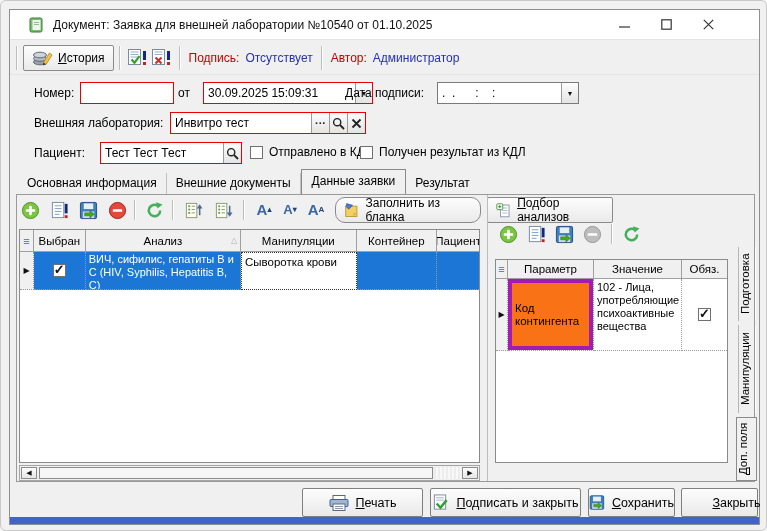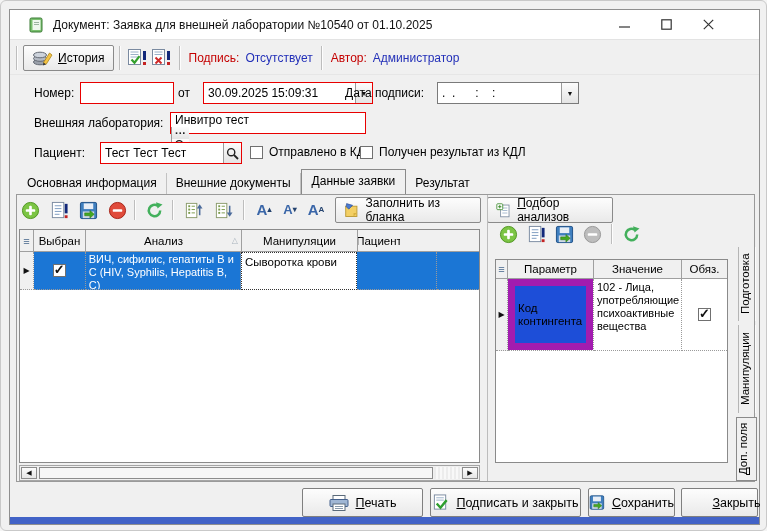--- a/index.html
+++ b/index.html
@@ -74,21 +74,21 @@
 
   
   .vtab { position:absolute; left:721px; width:18px; writing-mode:vertical-rl; transform:rotate(180deg); text-align:center; font-size:11.5px; white-space:nowrap; cursor:default; border-left:1px solid #fdfdfd; border-right:1px solid #b5b5b5; }
   .vtab.active { border:1px solid #8a8a8a; background:#f0f0f0; left:719px; width:21px; }
   .vtab .mnem::first-letter { text-decoration:underline; }
 
   
   .f-btn { position:absolute; top:478px; height:29px; display:flex; align-items:center; justify-content:center; gap:7px; background:linear-gradient(#fdfdfd,#e9e9e9); border:1px solid #7f7f7f; border-radius:2px; cursor:default; font-size:12.5px; }
   .accent-strip { position:absolute; left:0; right:0; bottom:0; height:7px; background:#4263c7; }
 
-  .param-cell-req { border:7px solid #a21caf; background:#1d4ed8; padding:2px 3px; height:100%; }
+  .param-cell-req { border:4px solid #a21caf; background:#f97316; padding:2px 3px; height:100%; }
 </style>
 </head>
 <body>
 
 <div class="frame">
   <div class="window">
 
     <div class="titlebar">
       <span class="win-icon">
         <svg width="16" height="16" viewBox="0 0 16 16">
@@ -171,21 +171,21 @@
     </span>
     <span class="form-label" style="left:335px; top:72px;">Дата подписи:</span>
     <span class="field" style="left:427px; top:72px; width:142px;">
       <input value=".  .      :    :" style="">
       <span class="dd-btn">
           <span>▼</span>
         </span>
     </span>
 
     <span class="form-label" style="left:24px; top:102px;text-align:right;">Внешняя лаборатория:</span>
-    <span class="field req" style="left:160px; top:102px; width:196px;flex-direction:column;">
+    <span class="field req" style="left:160px; top:102px; width:196px;">
       <input value="Инвитро тест" style="">
       <span class="sq-btn">
           <span>···</span>
         </span>
       <span class="sq-btn">
         <svg width="13" height="13" viewBox="0 0 13 13">
             <circle cx="5.2" cy="5.2" r="3.6" fill="none" stroke="#222" stroke-width="1.4"></circle>
             <line x1="8" y1="8" x2="12" y2="12" stroke="#222" stroke-width="1.8"></line>
           </svg>
       </span>
@@ -293,21 +293,21 @@
         </span>
       <span class="c-ic font-ic" style="left:262px; font-size:13px;">
           <span>A</span>
           <sup>▾</sup>
         </span>
       <span class="c-ic font-ic" style="left:288px;">
           <span>A</span>
           <sup>A</sup>
         </span>
 
-      <span class="c-btn" style="left:318px; width:146px;">
+      <span class="c-btn" style="left:318px; width:146px;border-radius:10px;">
         <svg width="17" height="17" viewBox="0 0 18 18">
             <rect x="2" y="4" width="13" height="12" fill="#f3cf64" stroke="#b8942e"></rect>
             <polygon points="11,16 15,12 11,12" fill="#d9b13e"></polygon>
             <polygon points="3,1 10,3 5.5,7.5 2.5,4.5" fill="#4a7ad0" stroke="#2a4a90" stroke-width="0.7"></polygon>
           </svg>
         <span>Заполнить из бланка</span>
       </span>
       <span class="c-btn" style="left:470px; width:126px;">
         <svg width="17" height="17" viewBox="0 0 18 18">
             <rect x="5.5" y="2.5" width="10" height="14" fill="#fff" stroke="#7a8aa0"></rect>
@@ -325,20 +325,21 @@
         <div class="g-head" style="height:22px;">
           <span class="g-hcell" style="width:14px;">
               <span class="corner">≡</span>
             </span>
           <span class="g-hcell" style="width:52px;">Выбран</span>
           <span class="g-hcell" style="width:156px;">
               <span>Анализ</span>
               <span class="sort-glyph">△</span>
             </span>
           <span class="g-hcell" style="width:116px;">Манипуляции</span>
+          <span class="g-hcell" style="width:81px;">Контейнер</span>
           <span class="g-hcell" style="width:42px; border-right:none;">Пациент</span>
         </div>
         <div class="g-row" style="height:38px;">
           <span class="g-cell marker-cell" style="width:14px;">
               <span>▶</span>
             </span>
           <span class="g-cell sel" style="width:52px; display:flex; align-items:center; justify-content:center;">
               <span class="cb-box checked" style="position:relative;"></span>
             </span>
           <span class="g-cell sel" style="width:156px; padding:1px 3px; font-size:11px; line-height:13px;">ВИЧ, сифилис, гепатиты B и C (HIV, Syphilis, Hepatitis B, C)</span>

